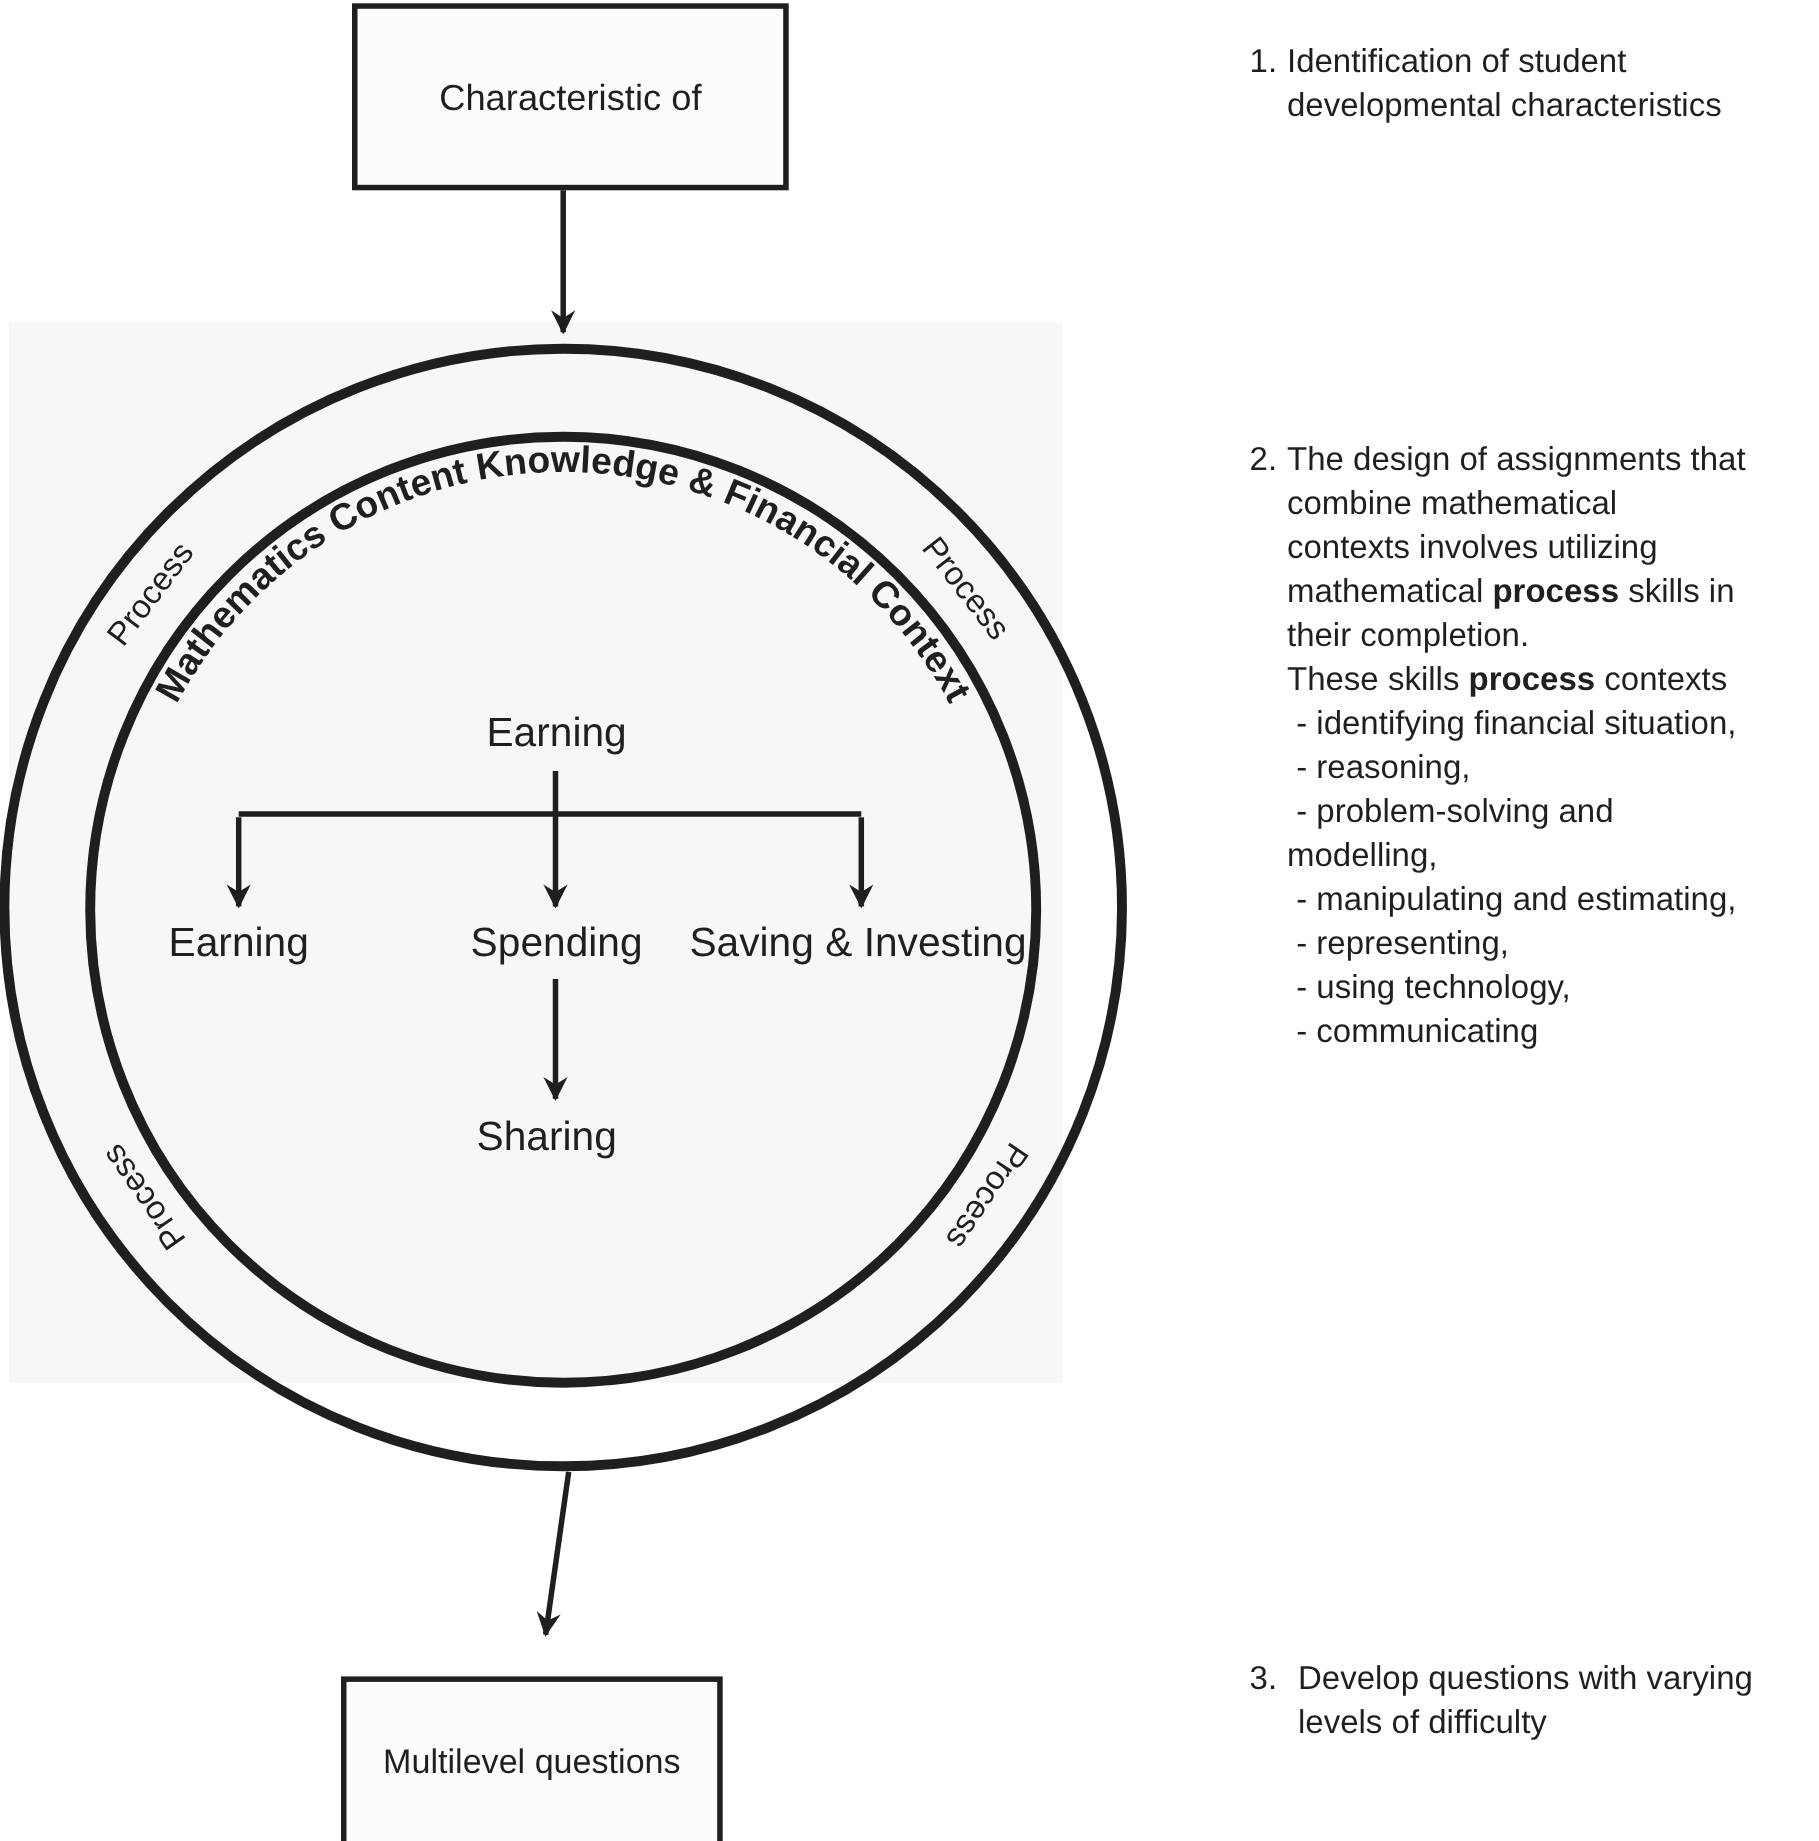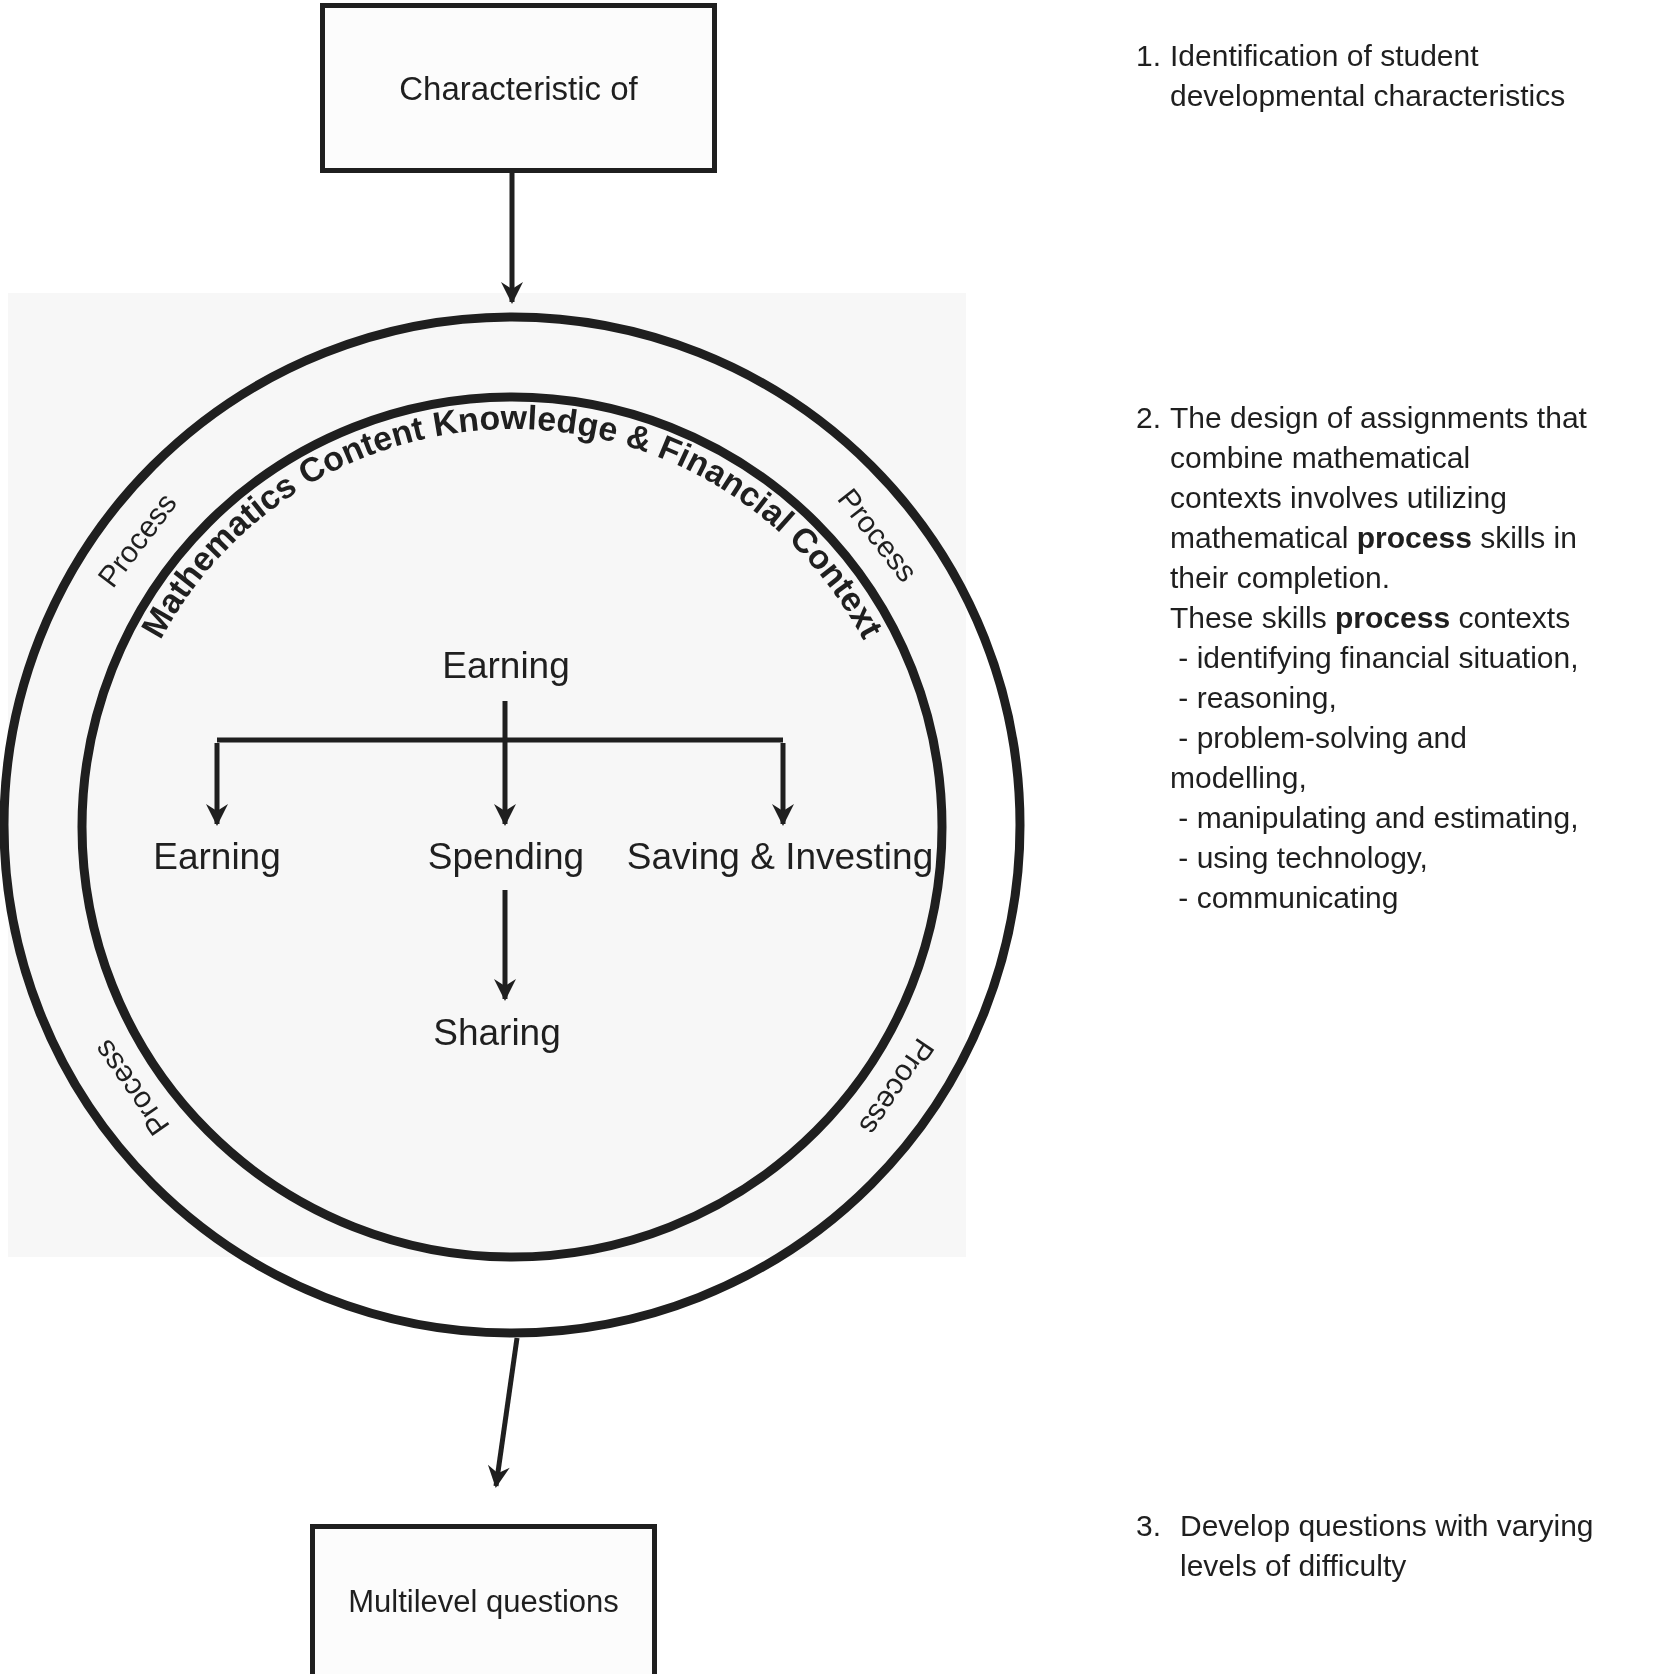--- a/index.html
+++ b/index.html
@@ -105,20 +105,21 @@
         <div class="rl"><span>combine mathematical</span></div>
         <div class="rl"><span>contexts involves utilizing</span></div>
         <div class="rl"><span>mathematical </span><span class="b">process</span><span> skills in</span></div>
         <div class="rl"><span>their completion.</span></div>
         <div class="rl"><span>These skills </span><span class="b">process</span><span> contexts</span></div>
         <div class="rl"><span> - identifying financial situation,</span></div>
         <div class="rl"><span> - reasoning,</span></div>
         <div class="rl"><span> - problem-solving and</span></div>
         <div class="rl"><span>modelling,</span></div>
         <div class="rl"><span> - manipulating and estimating,</span></div>
+        <div class="rl"><span> - representing,</span></div>
         <div class="rl"><span> - using technology,</span></div>
         <div class="rl"><span> - communicating</span></div>
       </div>
     </div>
 
     <div class="step step-3">
       <span class="num">3.</span>
       <div class="content">
         <div class="rl">Develop questions with varying</div>
         <div class="rl">levels of difficulty</div>

